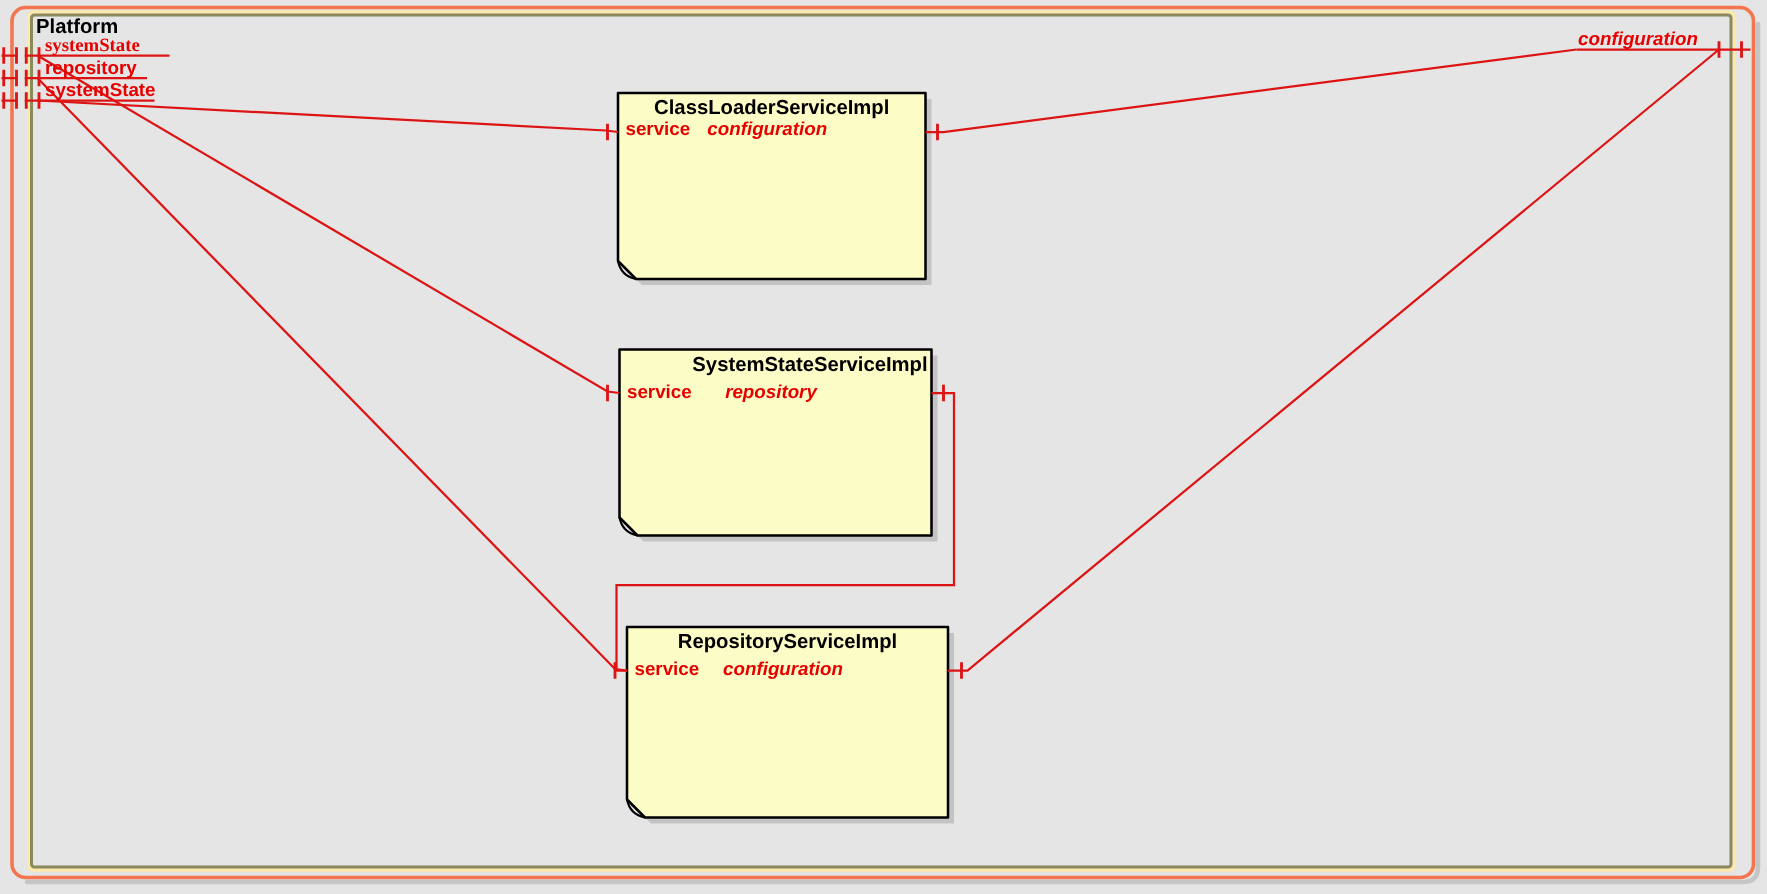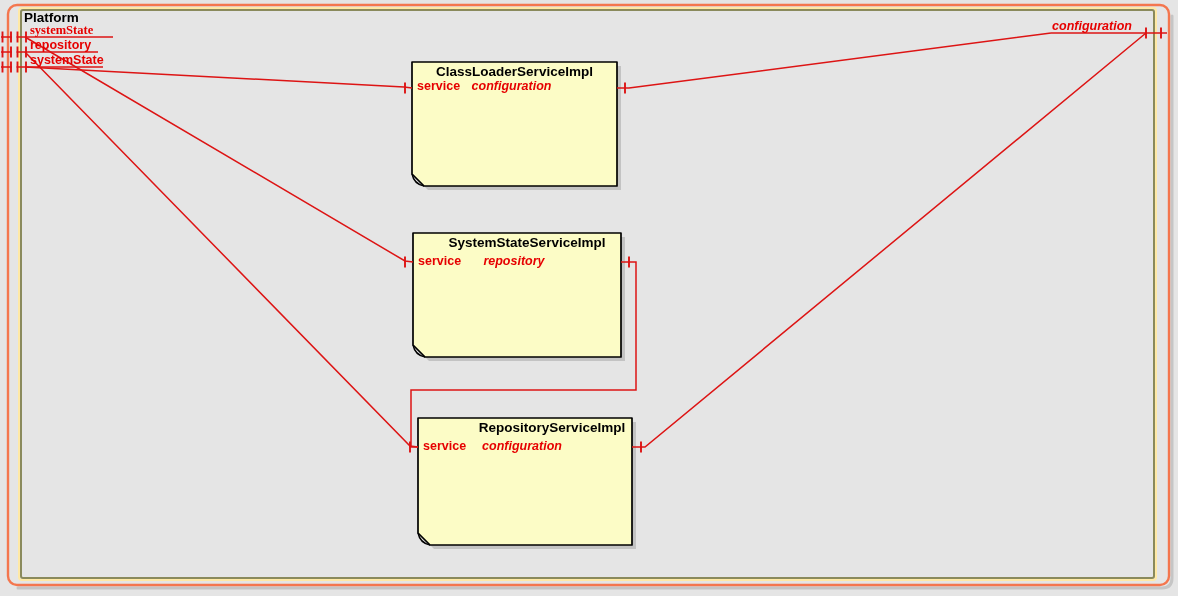--- a/index.html
+++ b/index.html
@@ -95,21 +95,21 @@
   <div class="lbl" style="left:30px;top:24px;font-family:Liberation Serif, serif;">systemState</div>
   <div class="lbl" style="left:30px;top:39px;">repository</div>
   <div class="lbl" style="left:30px;top:54px;">systemState</div>
 
   <div class="lbl italic right-align" style="left:1040px;top:20px;width:104px;">configuration</div>
 
   <div class="comp-title" style="left:412px;top:64px;width:205px;">ClassLoaderServiceImpl</div>
   <div class="lbl" style="left:417px;top:80px;">service</div>
   <div class="lbl italic right-align" style="left:412px;top:80px;width:199px;">configuration</div>
 
-  <div class="comp-title" style="left:413px;top:235px;width:228px;">SystemStateServiceImpl</div>
+  <div class="comp-title" style="left:426px;top:235px;width:228px;">SystemStateServiceImpl</div>
   <div class="lbl" style="left:418px;top:255px;">service</div>
   <div class="lbl italic right-align" style="left:413px;top:255px;width:202px;">repository</div>
 
-  <div class="comp-title" style="left:418px;top:420px;width:214px;padding-left:27px;">RepositoryServiceImpl</div>
+  <div class="comp-title" style="left:418px;top:420px;width:214px;">RepositoryServiceImpl</div>
   <div class="lbl" style="left:423px;top:440px;">service</div>
   <div class="lbl italic right-align" style="left:418px;top:440px;width:208px;">configuration</div>
 
 </div>
 
 </body></html>

